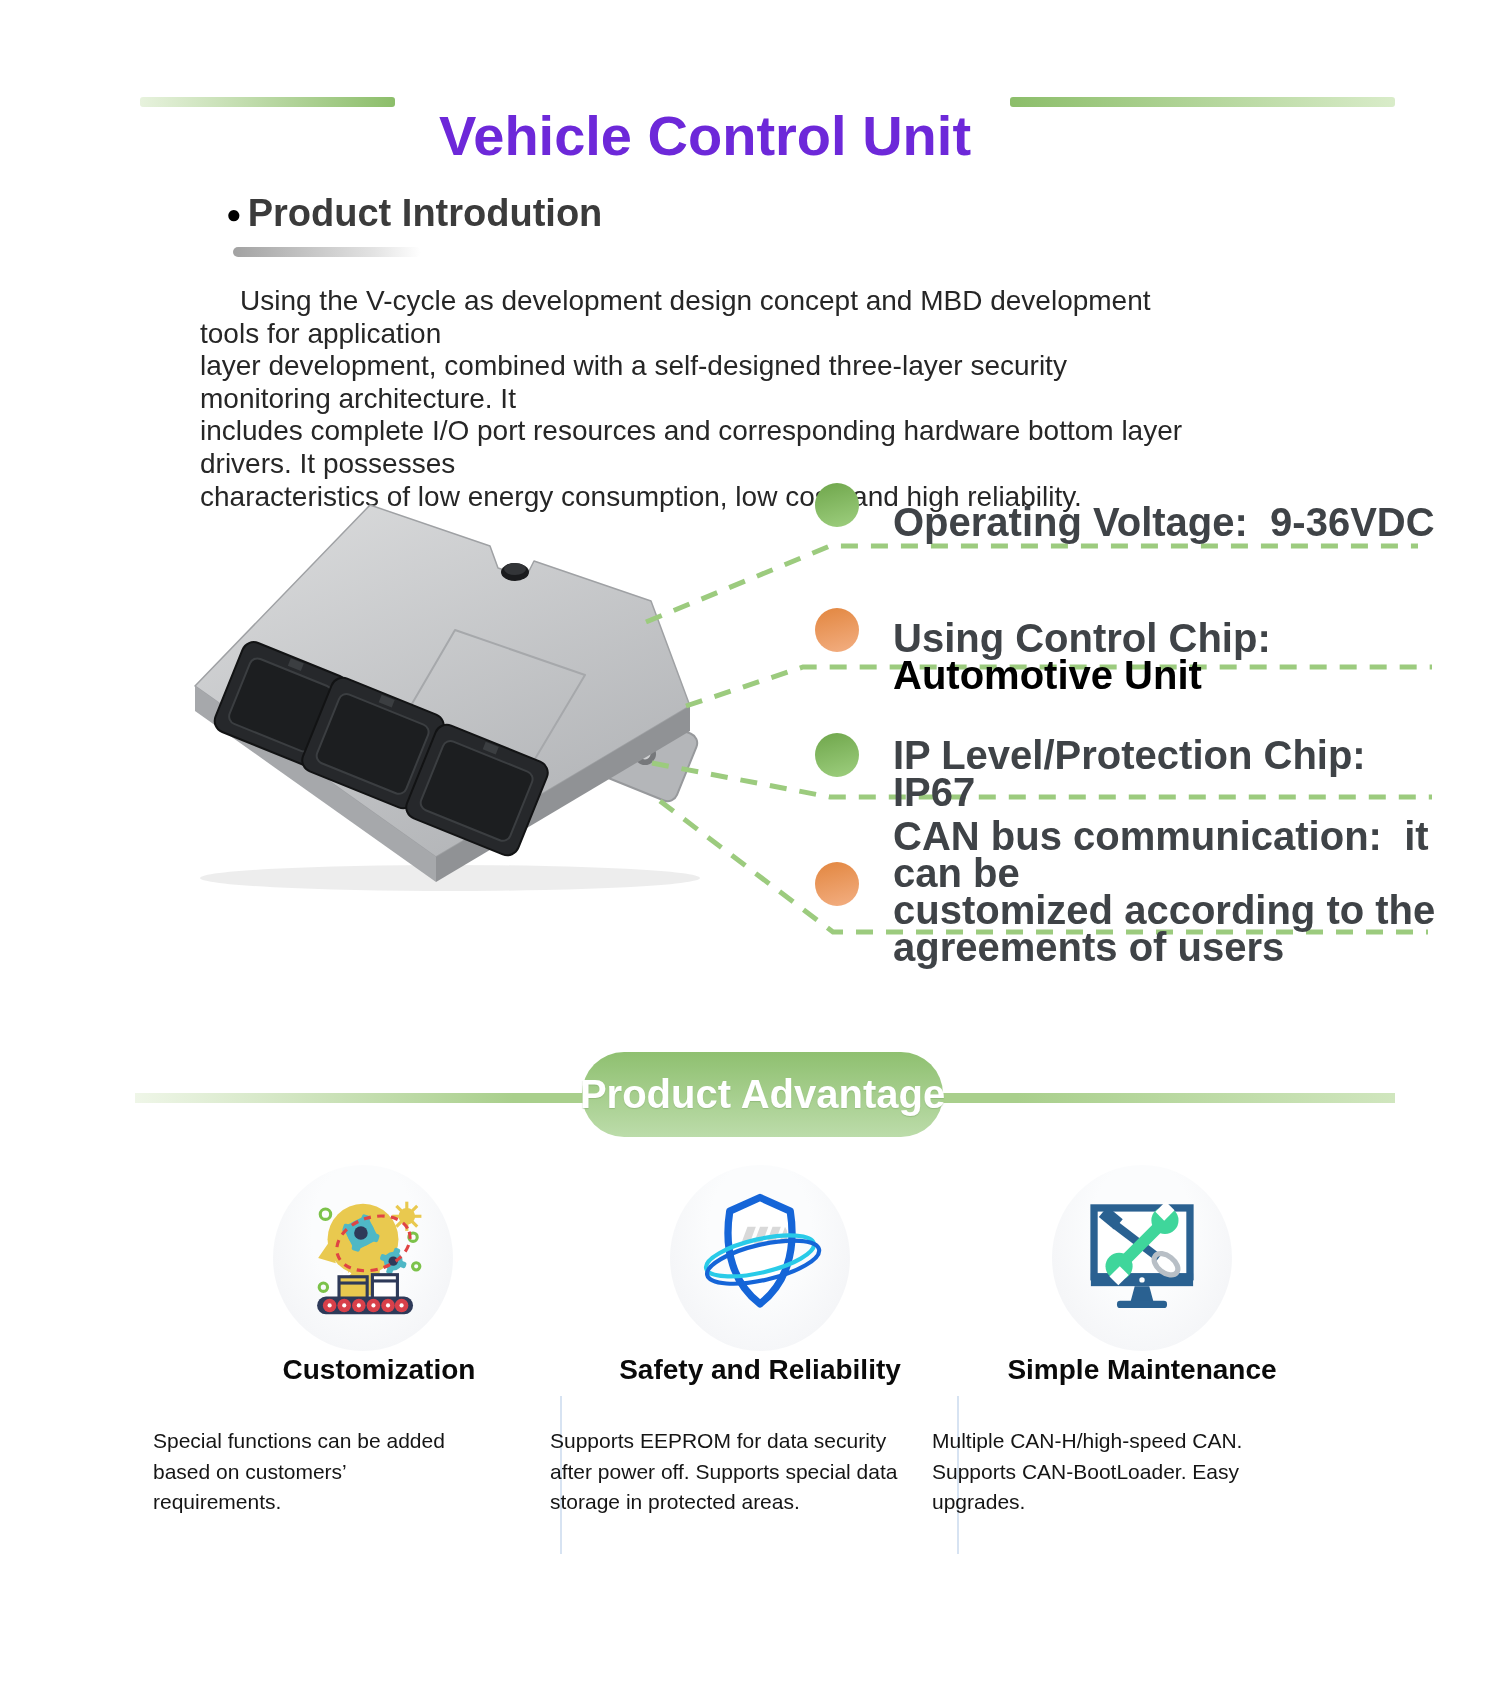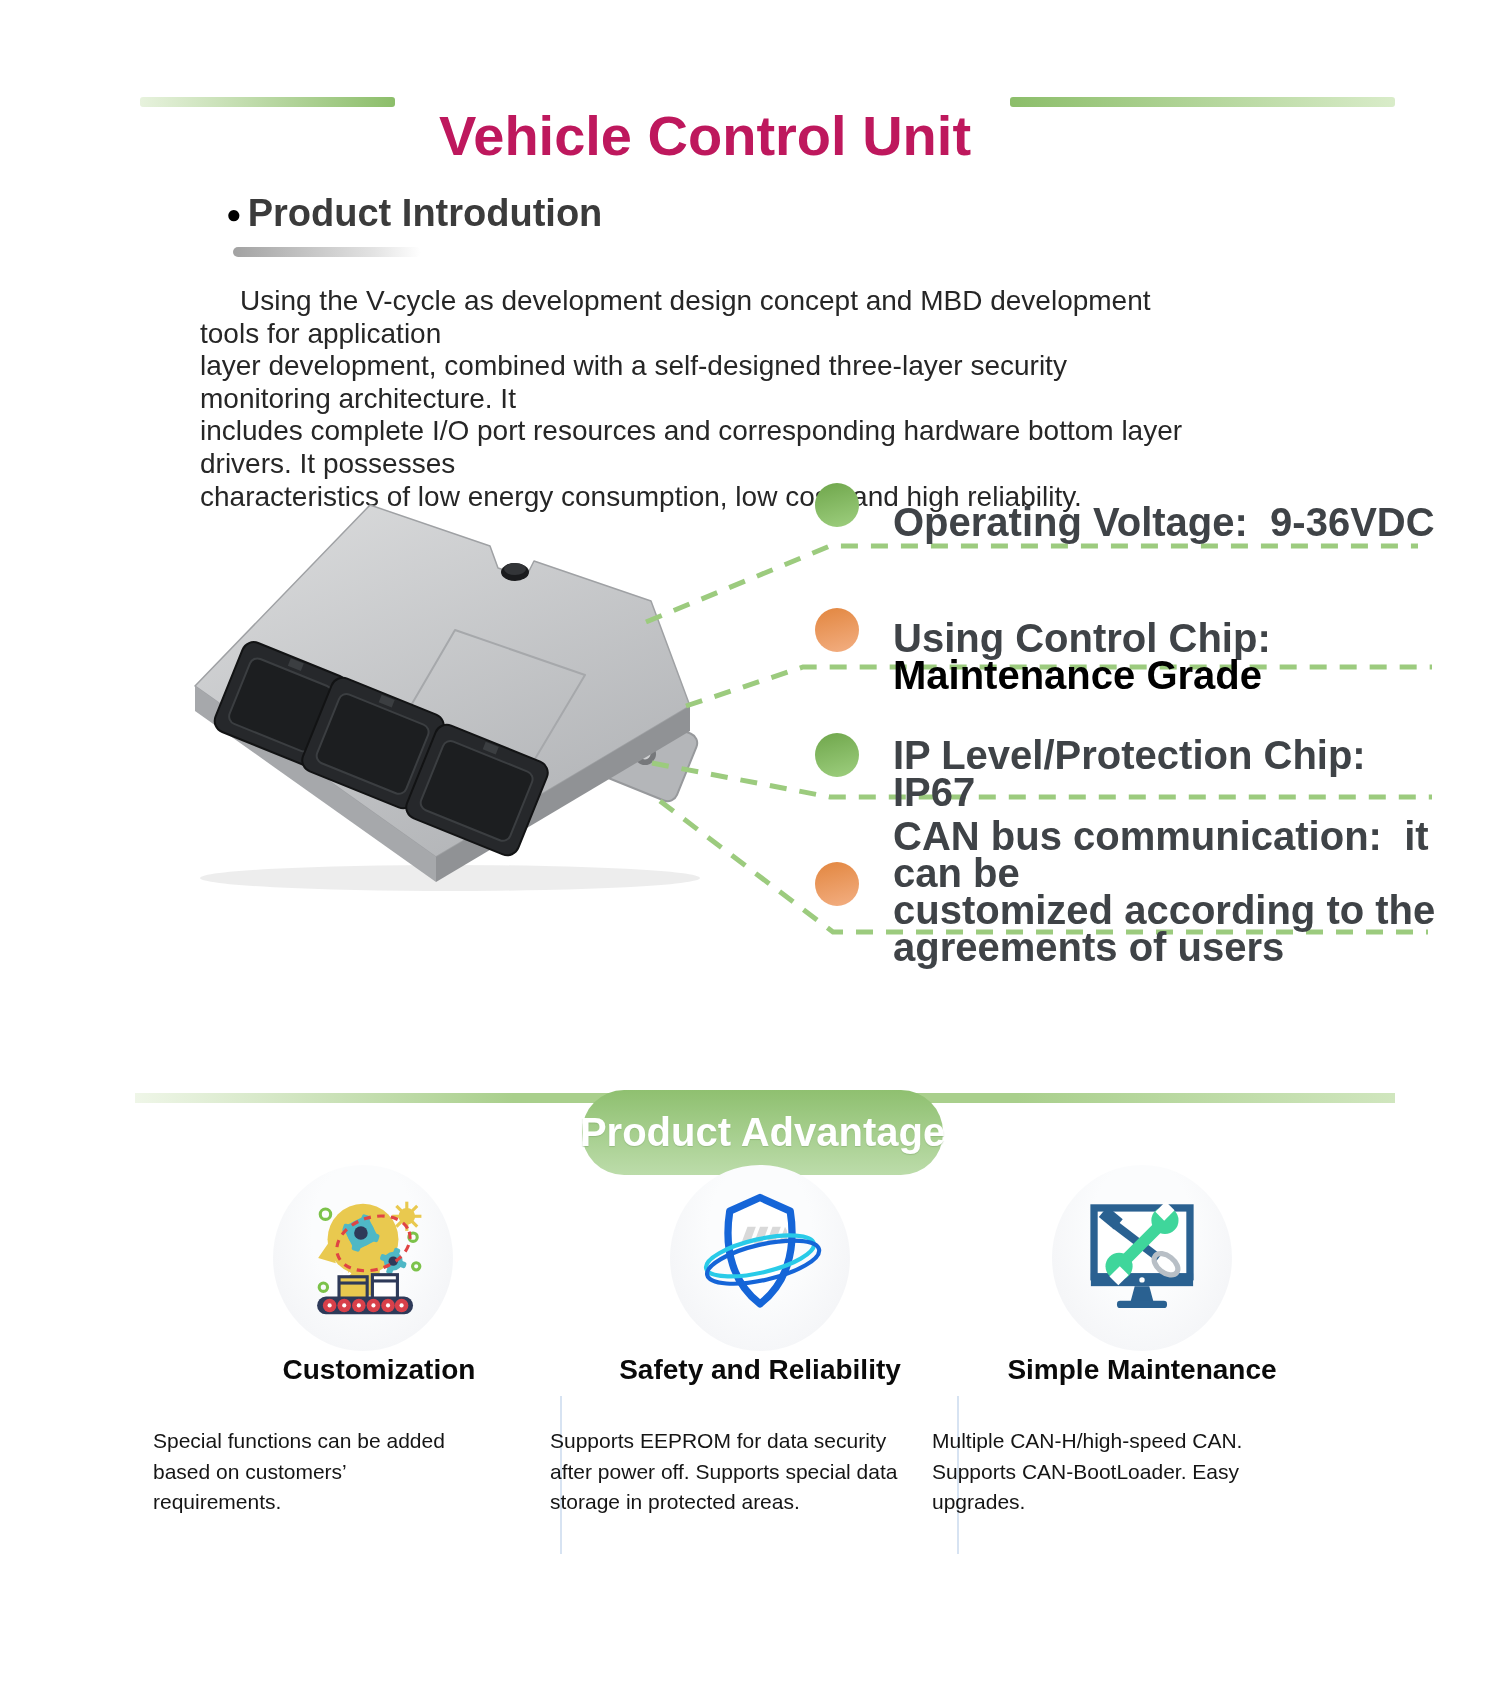--- a/index.html
+++ b/index.html
@@ -6,21 +6,21 @@
   .page{
     position:relative;width:1511px;height:1700px;background:#fff;overflow:hidden;
     font-family:"Liberation Sans","DejaVu Sans",sans-serif;color:#222;
   }
   
   .title-line{position:absolute;top:97px;height:10px;border-radius:3px;}
   .title-line.left{left:140px;width:255px;background:linear-gradient(90deg,#e7f2dd,#8cbe6a);}
   .title-line.right{left:1010px;width:385px;background:linear-gradient(90deg,#8cbe6a,#d9ecc9);}
   .page-title{
     position:absolute;left:305px;top:62px;width:800px;text-align:center;
-    font-size:56px;font-weight:bold;color:#be185d;letter-spacing:0;line-height:72px;white-space:nowrap;
+    font-size:56px;font-weight:bold;color:#6d28d9;letter-spacing:0;line-height:72px;white-space:nowrap;
   }
   
   .intro-heading{position:absolute;left:226px;top:192px;display:flex;align-items:center;gap:6px;}
   .intro-heading .bullet{font-size:26px;color:#000;line-height:1;}
   .intro-heading .txt{font-size:38px;font-weight:bold;color:#3b3b3b;}
   .intro-underbar{
     position:absolute;left:233px;top:247px;width:188px;height:10px;border-radius:5px;
     background:linear-gradient(90deg,#a2a2a2,#e3e3e3 75%,rgba(245,245,245,0));
   }
   .intro-paragraph{
@@ -41,21 +41,21 @@
   }
   .feature .ftext .value{color:#000;}
   
   .banner-line{
     position:absolute;left:135px;top:1093px;width:1260px;height:10px;
     background:linear-gradient(90deg,#eff6e8 0%,#a9cf8c 30%,#a9cf8c 70%,#d0e6be 100%);
   }
   .banner-pill{
     position:absolute;left:582px;top:1052px;width:361px;height:85px;border-radius:42px;
     background:linear-gradient(180deg,#8fc070,#bcdcaa);
-    display:flex;align-items:center;justify-content:center;margin-top:38px;
+    display:flex;align-items:center;justify-content:center;
   }
   .banner-pill .txt{
     font-size:40px;font-weight:bold;color:#fff;white-space:nowrap;
     text-shadow:0 1px 1px rgba(120,160,100,.45);
   }
   
   .adv-oval{
     position:absolute;top:1165px;width:180px;height:186px;border-radius:50%;
     background:radial-gradient(ellipse at 50% 35%,#fbfcfd 40%,#f0f1f4 100%);
     display:flex;align-items:center;justify-content:center;
@@ -143,21 +143,21 @@
       <polyline points="660,801 833,932 1428,932"></polyline>
     </g>
   </svg>
 
   <div class="feature">
     <div class="dot green" style="top:483px"></div>
     <div class="ftext" style="top:504px"><span>Operating Voltage:&nbsp; 9-36VDC</span><span class="value"></span></div>
   </div>
   <div class="feature">
     <div class="dot orange" style="top:608px"></div>
-    <div class="ftext" style="top:620px"><span>Using Control Chip: </span><span class="value">Maintenance Grade</span></div>
+    <div class="ftext" style="top:620px"><span>Using Control Chip: </span><span class="value">Automotive Unit</span></div>
   </div>
   <div class="feature">
     <div class="dot green" style="top:733px"></div>
     <div class="ftext" style="top:737px"><span>IP Level/Protection Chip: IP67</span><span class="value"></span></div>
   </div>
   <div class="feature">
     <div class="dot orange" style="top:862px"></div>
     <div class="ftext" style="top:818px"><span>CAN bus communication:&nbsp; it can be
 customized according to the
 agreements of users</span><span class="value"></span></div>

